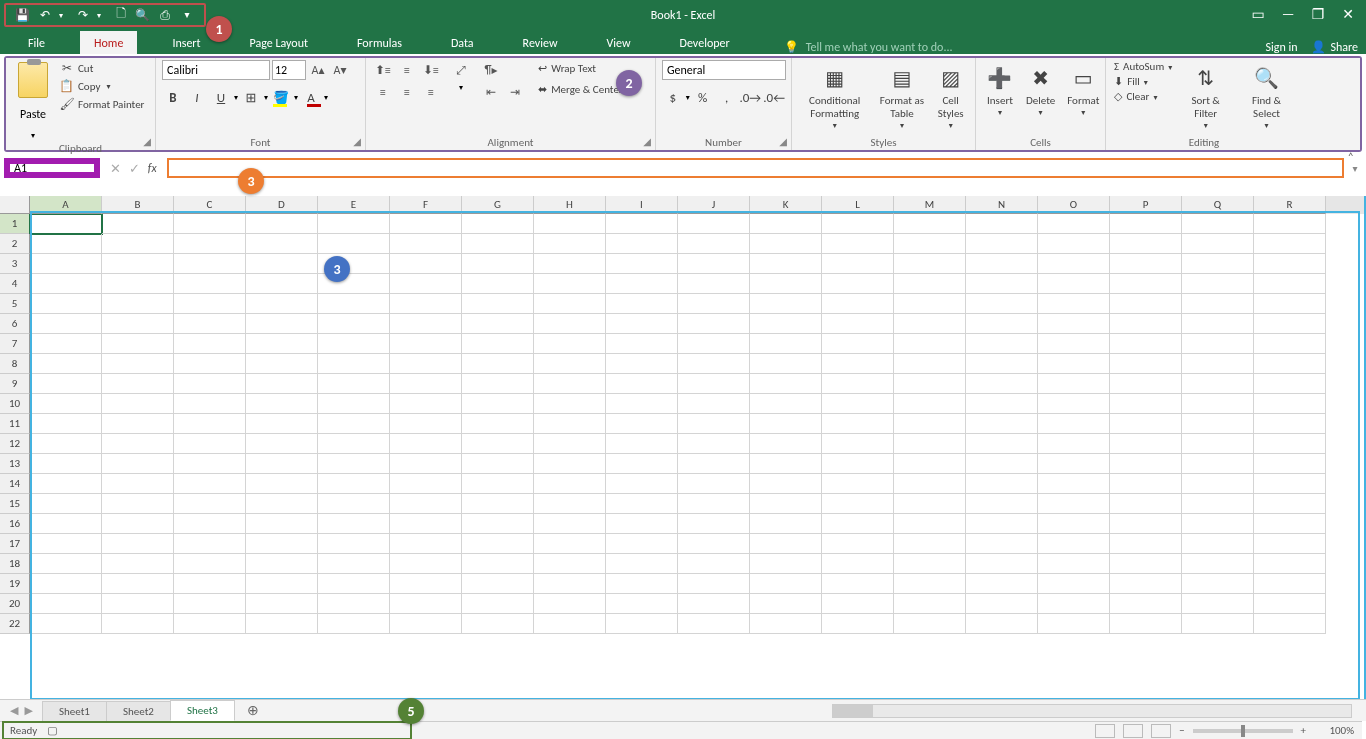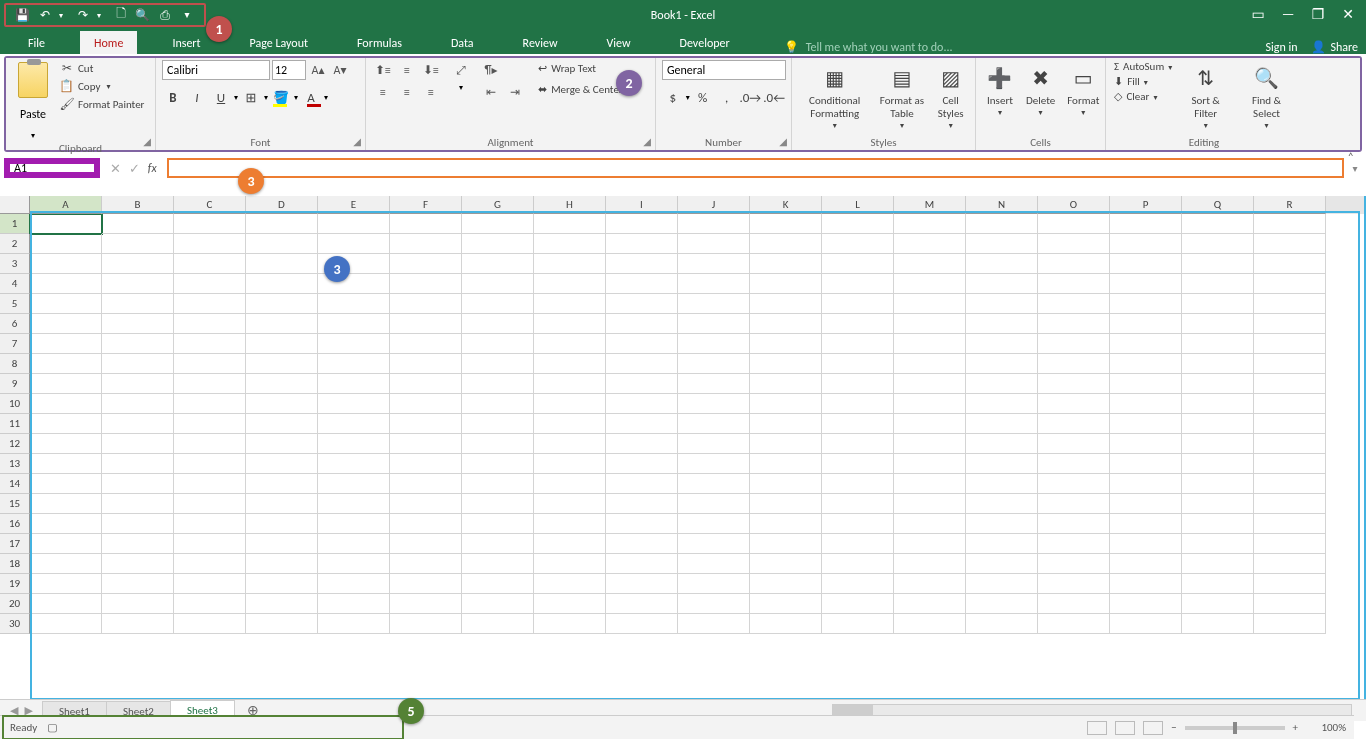--- a/index.html
+++ b/index.html
@@ -96,21 +96,21 @@
 
 .sheetbar { position: absolute; bottom: 18px; left: 0; right: 0; height: 22px; background: #f3f3f3; border-top: 1px solid #ccc; display: flex; align-items: center; }
 .sheet-nav { display: flex; gap: 6px; padding: 0 10px; color: #999; font-size: 11px; }
 .stab { padding: 3px 16px; border: 1px solid #ccc; border-bottom: none; background: #e6e6e6; font-size: 11px; cursor: pointer; color:#555; margin-left:-1px; }
 .stab.active { background: #fff; border-bottom: 1px solid #fff; font-weight: normal; color:#217346; }
 .stab-add { width: 24px; text-align: center; cursor: pointer; color: #666; font-size: 14px; margin-left: 6px; }
 .hscroll-placeholder { margin-left: auto; width: 520px; height: 14px; background: #e9e9e9; border: 1px solid #ccc; margin-right: 14px; position: relative; }
 .hscroll-thumb { position:absolute; left:0; top:0; width:40px; height:12px; background:#cdcdcd; }
 
 
-.statusbar { position: absolute; bottom: 0; left: 0; right: 12px; height: 24px; background: #f3f3f3; border-top: 1px solid #ccc; display: flex; align-items: center; font-size: 11px; color: #555; }
+.statusbar { position: absolute; bottom: 0; left: 0; right: 4px; height: 18px; background: #f3f3f3; border-top: 1px solid #ccc; display: flex; align-items: center; font-size: 11px; color: #555; }
 .statusbar-outline { position:absolute; left:2px; right:950px; top:-1px; bottom:-1px; border:2px solid #548235; pointer-events:none; }
 .status-left { padding: 0 10px; display:flex; gap:10px; align-items:center; }
 .status-right { margin-left: auto; display: flex; align-items: center; gap: 8px; padding-right: 8px; }
 .view-btn { width: 20px; height: 14px; border: 1px solid #bbb; cursor: pointer; }
 .zoom-slider { width: 100px; height: 4px; background: #ccc; position: relative; }
 .zoom-thumb { position:absolute; left:48px; top:-4px; width:4px; height:12px; background:#888; }
 .zoom-pct { width: 40px; text-align: right; }
 
 
 .callout { position: absolute; width: 26px; height: 26px; border-radius: 50%; color: #fff; font-weight: bold; font-size: 14px; display: flex; align-items: center; justify-content: center; box-shadow: 0 1px 3px rgba(0,0,0,0.4); pointer-events:none; }
@@ -807,21 +807,21 @@
         <div class="cell"></div>
         <div class="cell"></div>
         <div class="cell"></div>
         <div class="cell"></div>
         <div class="cell"></div>
         <div class="cell"></div>
         <div class="cell"></div>
         <div class="cell"></div>
       </div>
       <div class="grow">
-        <div class="rh">30</div>
+        <div class="rh">22</div>
         <div class="cell"></div>
         <div class="cell"></div>
         <div class="cell"></div>
         <div class="cell"></div>
         <div class="cell"></div>
         <div class="cell"></div>
         <div class="cell"></div>
         <div class="cell"></div>
         <div class="cell"></div>
         <div class="cell"></div>

